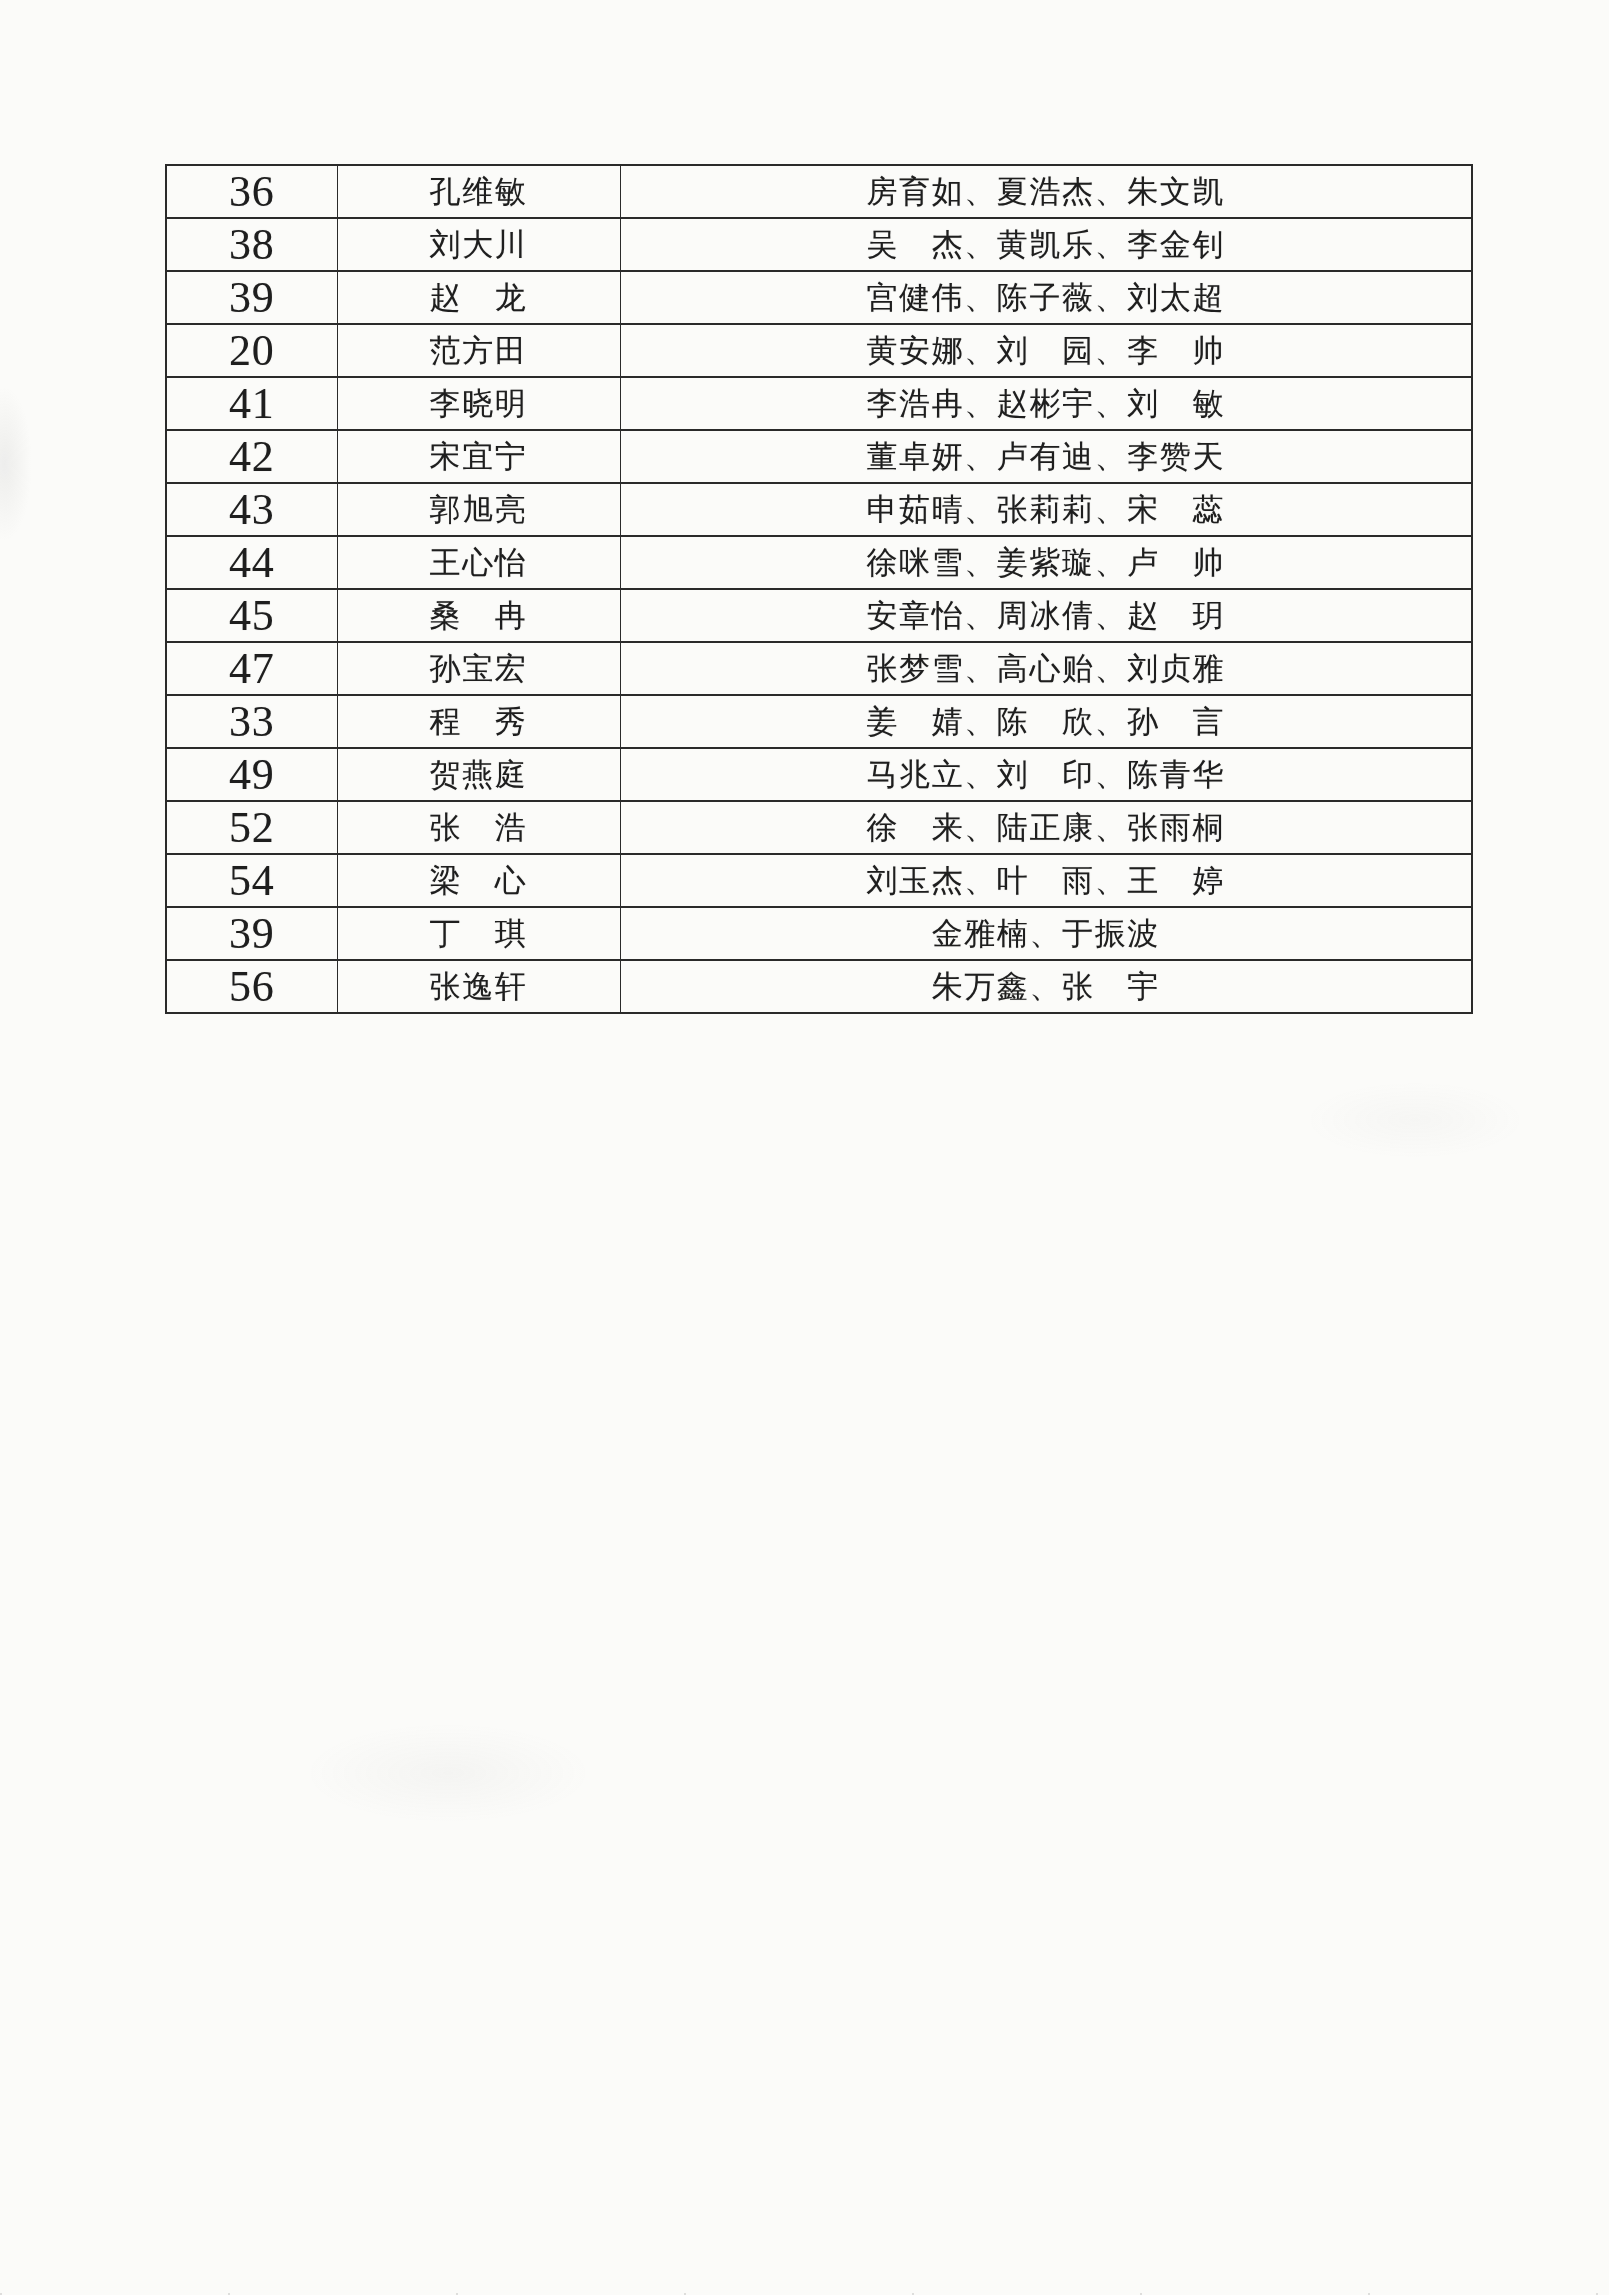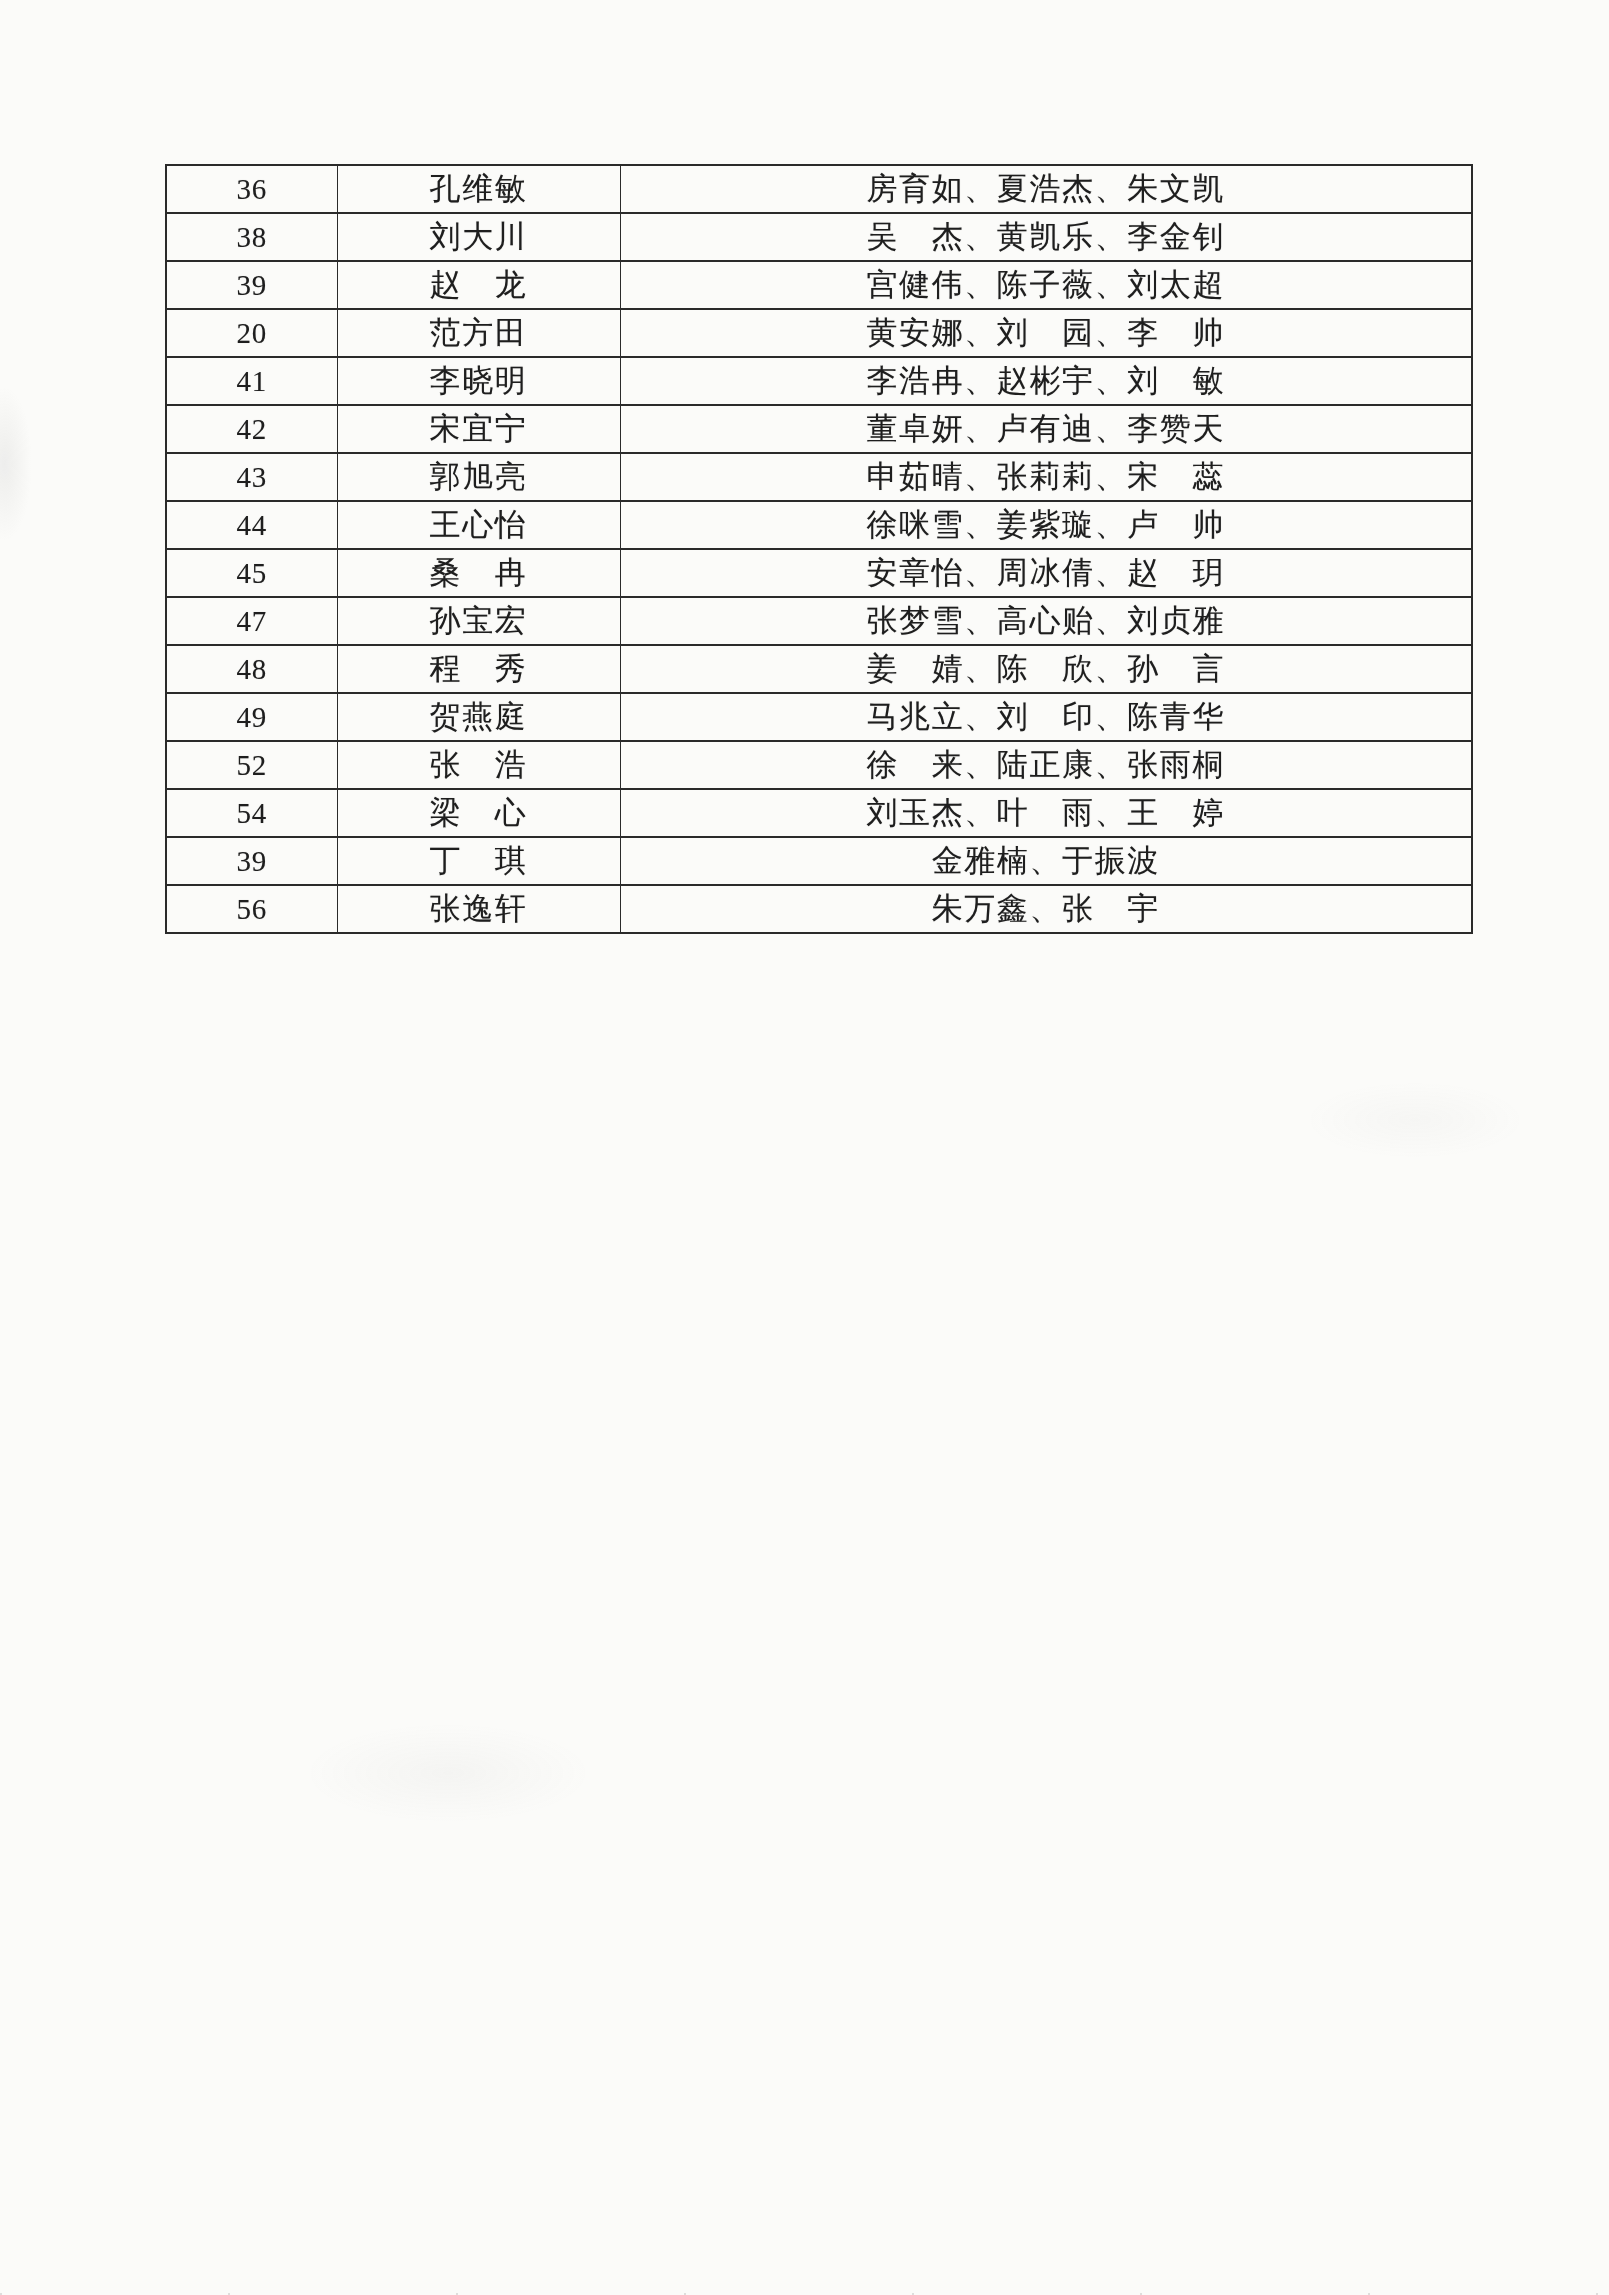--- a/index.html
+++ b/index.html
@@ -48,21 +48,21 @@
     padding: 0;
     font-size: 31px;
     color: #1e1e1e;
     letter-spacing: 1.6px;
     
     text-shadow: 0 0 0.8px rgba(50,50,50,0.35);
     white-space: nowrap;
     overflow: hidden;
   }
   table.roster td.num-cell {
-    font-size: 29px;
+    font-size: 44px;
     letter-spacing: 0.8px;
   }
   col.c-num  { width: 171px; }
   col.c-name { width: 283px; }
   col.c-mem  { width: 852px; }
 </style>
 </head>
 <body>
 
 <div class="page">
@@ -117,21 +117,21 @@
           <td class="num-cell">45</td>
           <td class="name-cell">桑　冉</td>
           <td class="members-cell">安章怡、周冰倩、赵　玥</td>
         </tr>
         <tr>
           <td class="num-cell">47</td>
           <td class="name-cell">孙宝宏</td>
           <td class="members-cell">张梦雪、高心贻、刘贞雅</td>
         </tr>
         <tr>
-          <td class="num-cell">48</td>
+          <td class="num-cell">33</td>
           <td class="name-cell">程　秀</td>
           <td class="members-cell">姜　婧、陈　欣、孙　言</td>
         </tr>
         <tr>
           <td class="num-cell">49</td>
           <td class="name-cell">贺燕庭</td>
           <td class="members-cell">马兆立、刘　印、陈青华</td>
         </tr>
         <tr>
           <td class="num-cell">52</td>

